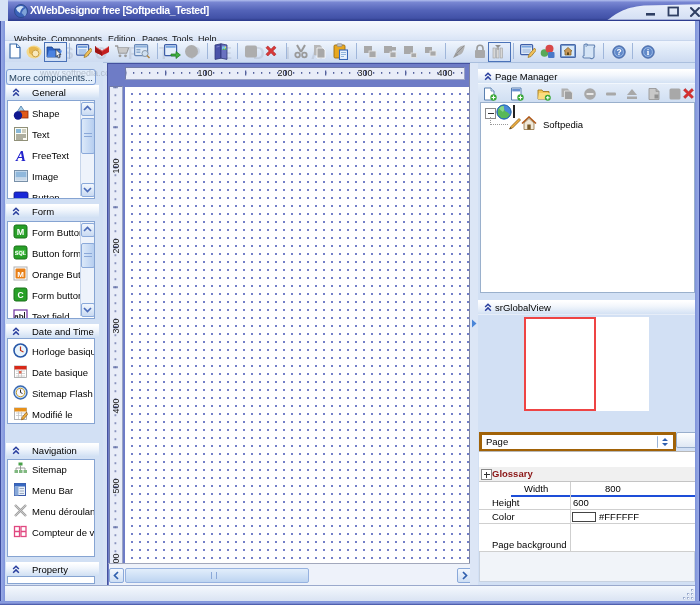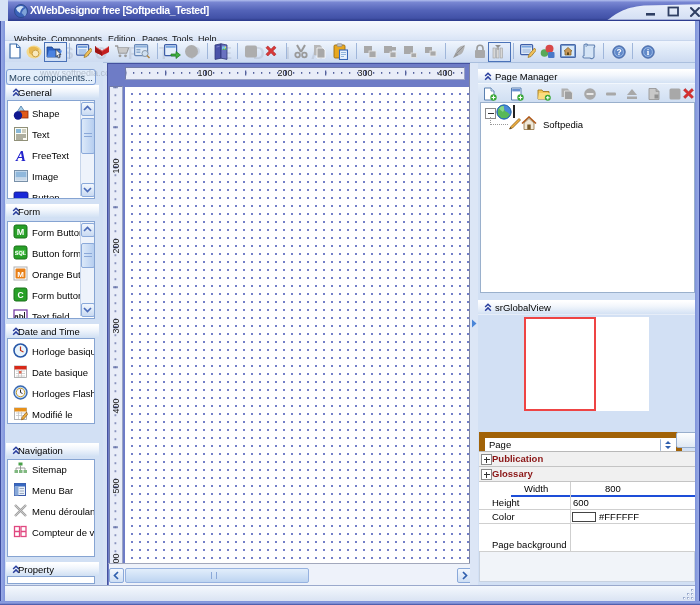--- a/index.html
+++ b/index.html
@@ -15,21 +15,21 @@
   
   #menu{left:5px;top:21px;width:690px;height:19px;background:linear-gradient(180deg,#f6f9fe 0,#e7eefa 60%,#d9e4f6 100%);border-bottom:1px solid #c7d5ec;font-size:9px;color:#111;}
   #menu span{position:absolute;top:5px;margin-top:8px;}
   
   #tools{left:5px;top:41px;width:690px;height:21px;background:linear-gradient(180deg,#f0f5fd 0,#dde8f7 50%,#cddbf1 100%);border-bottom:1px solid #aabfde;}
   .tsep{position:absolute;top:2px;width:1px;height:16px;background:#9fb6da;}
   .ticon{position:absolute;top:2px;}
   
   #lp{left:5px;top:62px;width:98px;height:522px;background:#d2e0f4;}
   .hdr{position:absolute;left:1px;width:93px;height:13px;background:linear-gradient(180deg,#ffffff 0,#f0f5fc 40%,#cfdff3 100%);border-top:1px solid #fff;font-size:9.5px;color:#000;}
-  .hdr .t{position:absolute;left:12px;top:1px;}
+  .hdr .t{position:absolute;left:26px;top:1px;}
   .chev{position:absolute;left:6px;top:2px;width:8px;height:9px;}
   .lb{position:absolute;left:2px;width:86px;background:#fff;border:1px solid #86a4d2;overflow:hidden;}
   .item{position:absolute;left:3px;height:16px;white-space:nowrap;font-size:9.5px;color:#000;}
   .item .lab{position:absolute;left:21px;top:3px;}
   .item svg{position:absolute;left:2px;top:0px;}
   .sb{position:absolute;right:0;top:0;width:13px;background:#eef3fb;border-left:1px solid #c7d5ea;}
   .sbtn{position:absolute;left:0px;width:12px;height:12px;background:linear-gradient(180deg,#f2f7fd,#c9daf2);border:1px solid #8aa9da;border-radius:2px;}
   .sbtn svg{position:absolute;left:1px;top:2px;}
   .sthumb{position:absolute;left:0px;width:12px;background:linear-gradient(90deg,#dce9f9,#b6cef0);border:1px solid #8aa9da;border-radius:2px;}
   
@@ -425,21 +425,21 @@
             <rect x="6" y="7" width="2.5" height="2.5" fill="#e86850"></rect>
           </svg>
           <span class="lab">Date basique</span>
         </div>
       <div class="item" style="top:46px">
           <svg width="15" height="15" viewBox="0 0 15 15">
             <circle cx="7.5" cy="7.5" r="6.5" fill="#c8dcf0" stroke="#3868b0" stroke-width="1.4"></circle>
             <circle cx="7.5" cy="7.5" r="4.2" fill="#f8f8ff" stroke="#c8a030" stroke-width="1"></circle>
             <path d="M7.5,4.5 L7.5,7.5 L9.5,8.5" stroke="#303030" stroke-width="1" fill="none"></path>
           </svg>
-          <span class="lab">Horloges Flash</span>
+          <span class="lab">Sitemap Flash</span>
         </div>
       <div class="item" style="top:67px">
           <svg width="15" height="15" viewBox="0 0 15 15">
             <rect x="1.5" y="2" width="12" height="11.5" fill="#fff" stroke="#a0a0a0" stroke-width="0.8"></rect>
             <rect x="1.5" y="2" width="12" height="3.5" fill="#e89018"></rect>
             <path d="M3,7 L12,7 M3,9.5 L12,9.5 M5.5,5.5 L5.5,13 M8.5,5.5 L8.5,13" stroke="#c0c0c0" stroke-width="0.7"></path>
             <path d="M13.5,6 L9,11.5 L8.5,13.8 L10.8,13 L14.5,8.5 Z" fill="#f0b040" stroke="#905810" stroke-width="0.7"></path>
           </svg>
           <span class="lab">Modifié le</span>
         </div>
@@ -647,38 +647,31 @@
 
     <div class="rhdr" style="top:237px">
         <svg class="chev" viewBox="0 0 9 11">
           <path d="M1,5 L4.5,1.5 L8,5 M1,9.5 L4.5,6 L8,9.5" fill="none" stroke="#2a3f9e" stroke-width="1.8"></path>
         </svg>
         <span class="t">srGlobalView</span>
       </div>
     <div class="abs" style="left:46px;top:254px;width:125px;height:94px;background:#fff;"></div>
     <div class="abs" style="left:46px;top:254px;width:68px;height:90px;background:#fff;border:2px solid #e44;"></div>
 
-    <div class="abs" style="left:1px;top:369px;width:191px;height:14px;background:#fff;border:6px solid #a16207;font-size:9.5px;">
+    <div class="abs" style="left:1px;top:369px;width:191px;height:14px;background:#fff;border:3px solid #a16207;font-size:9.5px;">
       <span class="abs" style="left:4px;top:1px">Page</span>
       <div class="abs" style="right:1px;top:1px;width:14px;height:12px;background:linear-gradient(180deg,#f0f6fd,#cads,#c2d6f0);border-left:1px solid #9ab4d8;border-radius:1px;">
         <svg width="8" height="10" viewBox="0 0 8 10" style="margin:1px 0 0 3px">
             <path d="M1,4 L4,1 L7,4 Z M1,6 L4,9 L7,6 Z" fill="#2f5fae"></path>
           </svg>
       </div>
     </div>
     <div class="abs" style="left:198px;top:369px;width:19px;height:14px;background:linear-gradient(180deg,#fdfefe,#dfe8f4);border:1px solid #98aecc;border-radius:2px;"></div>
 
     <div class="abs" style="left:1px;top:388px;width:216px;height:101px;background:#fff;border-top:1px solid #b8b8b8;font-size:9.5px;color:#000;">
-      <div class="abs" style="left:0;top:0;width:216px;height:14px;background:#f0f0f0;border-bottom:1px solid #c4c4c4;">
-        <div class="abs" style="left:2px;top:2px;width:9px;height:9px;background:#fff;border:1px solid #888;">
-            <div style="margin:3.5px 1.5px 0 1.5px;height:1px;background:#333"></div>
-            <div style="position:absolute;left:3.5px;top:1.5px;width:1px;height:6px;background:#333"></div>
-          </div>
-        <span class="abs" style="left:13px;top:1px;font-weight:bold;color:#8b1515">Publication</span>
-      </div>
       <div class="abs" style="left:0;top:15px;width:216px;height:14px;background:#f0f0f0;border-bottom:1px solid #c4c4c4;">
         <div class="abs" style="left:2px;top:2px;width:9px;height:9px;background:#fff;border:1px solid #888;">
             <div style="margin:3.5px 1.5px 0 1.5px;height:1px;background:#333"></div>
             <div style="position:absolute;left:3.5px;top:1.5px;width:1px;height:6px;background:#333"></div>
           </div>
         <span class="abs" style="left:13px;top:1px;font-weight:bold;color:#8b1515">Glossary</span>
       </div>
       <div class="abs" style="left:0;top:30px;width:216px;height:13px;border-bottom:2px solid #1d4ed8;margin-left:32px;">
           <span class="abs" style="left:13px;top:1px">Width</span>
           <span class="abs" style="left:94px;top:1px">800</span>

